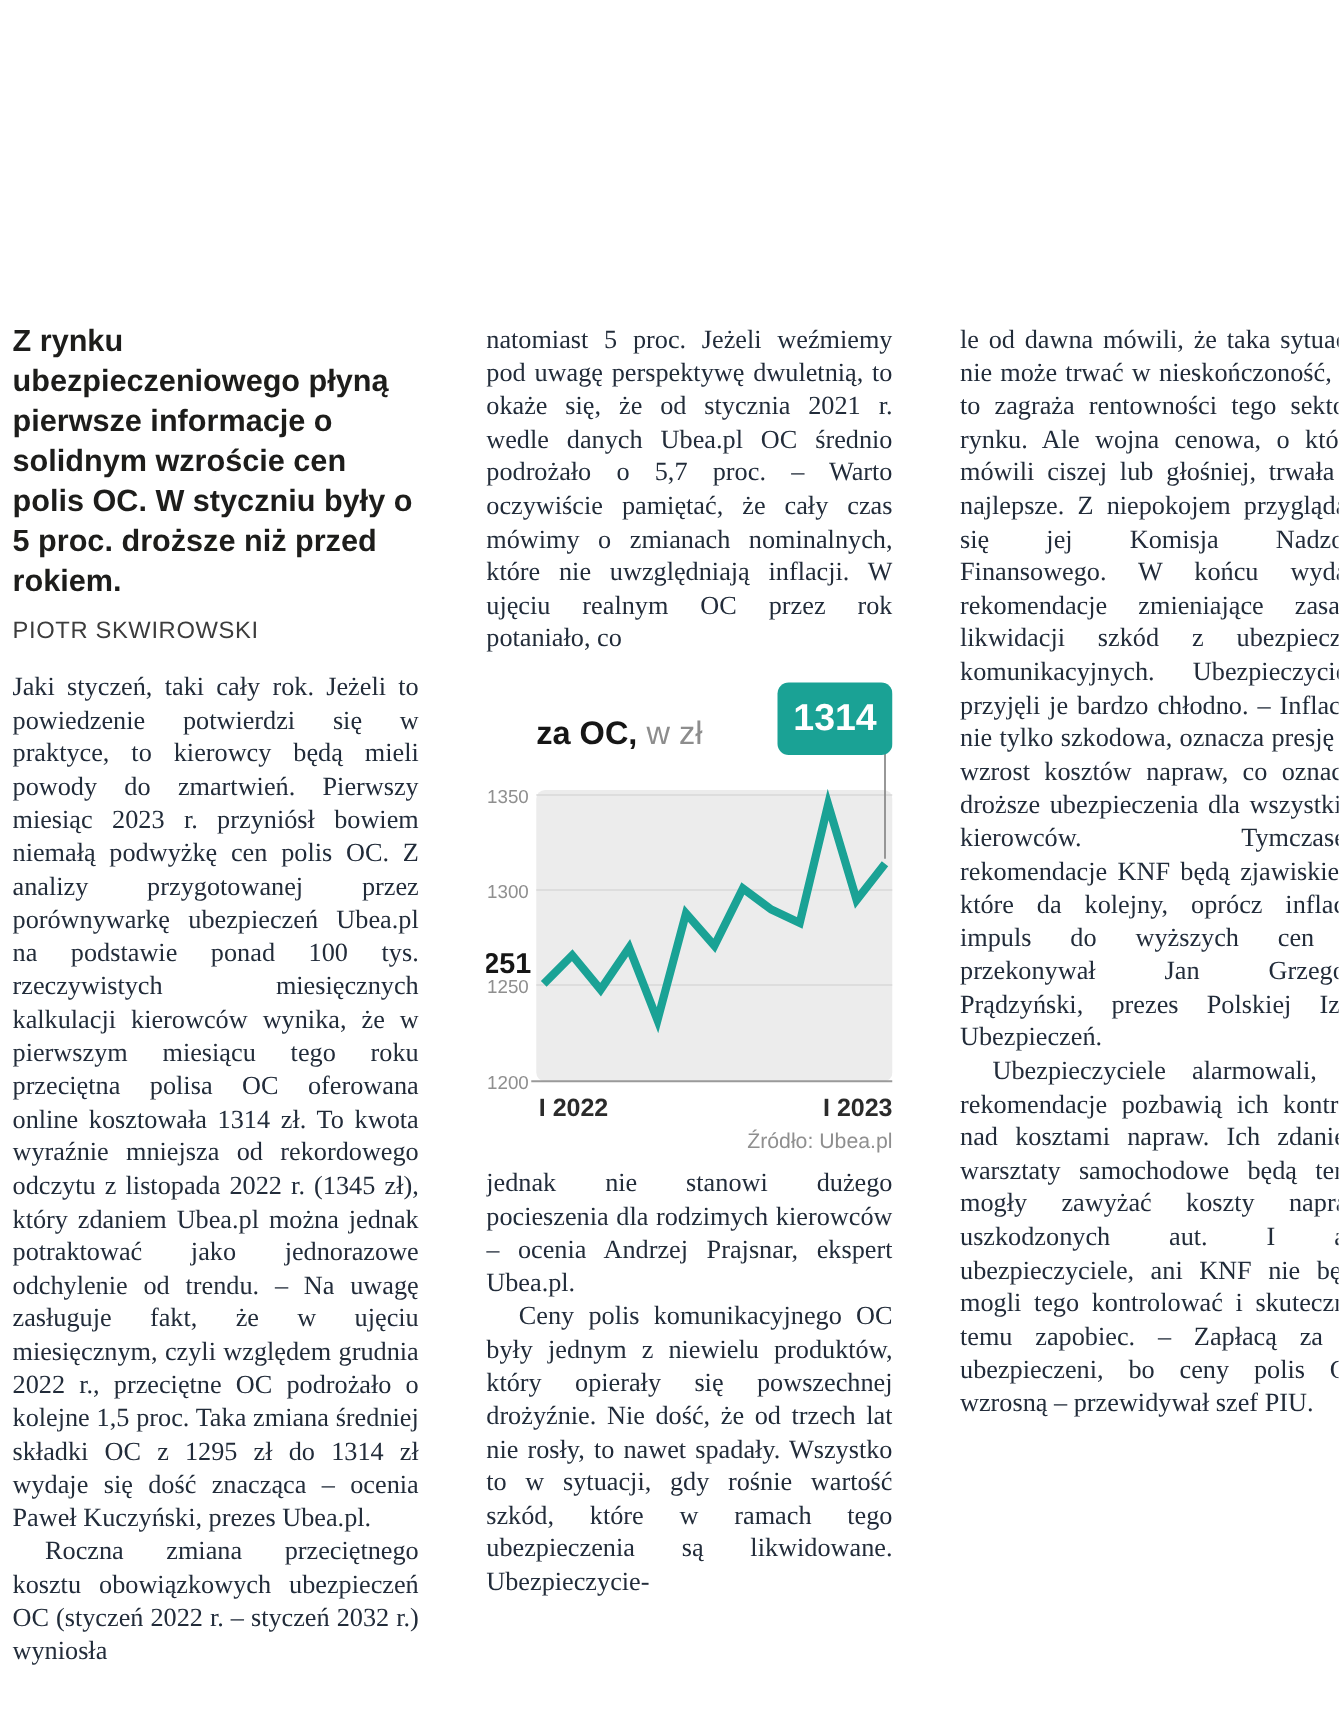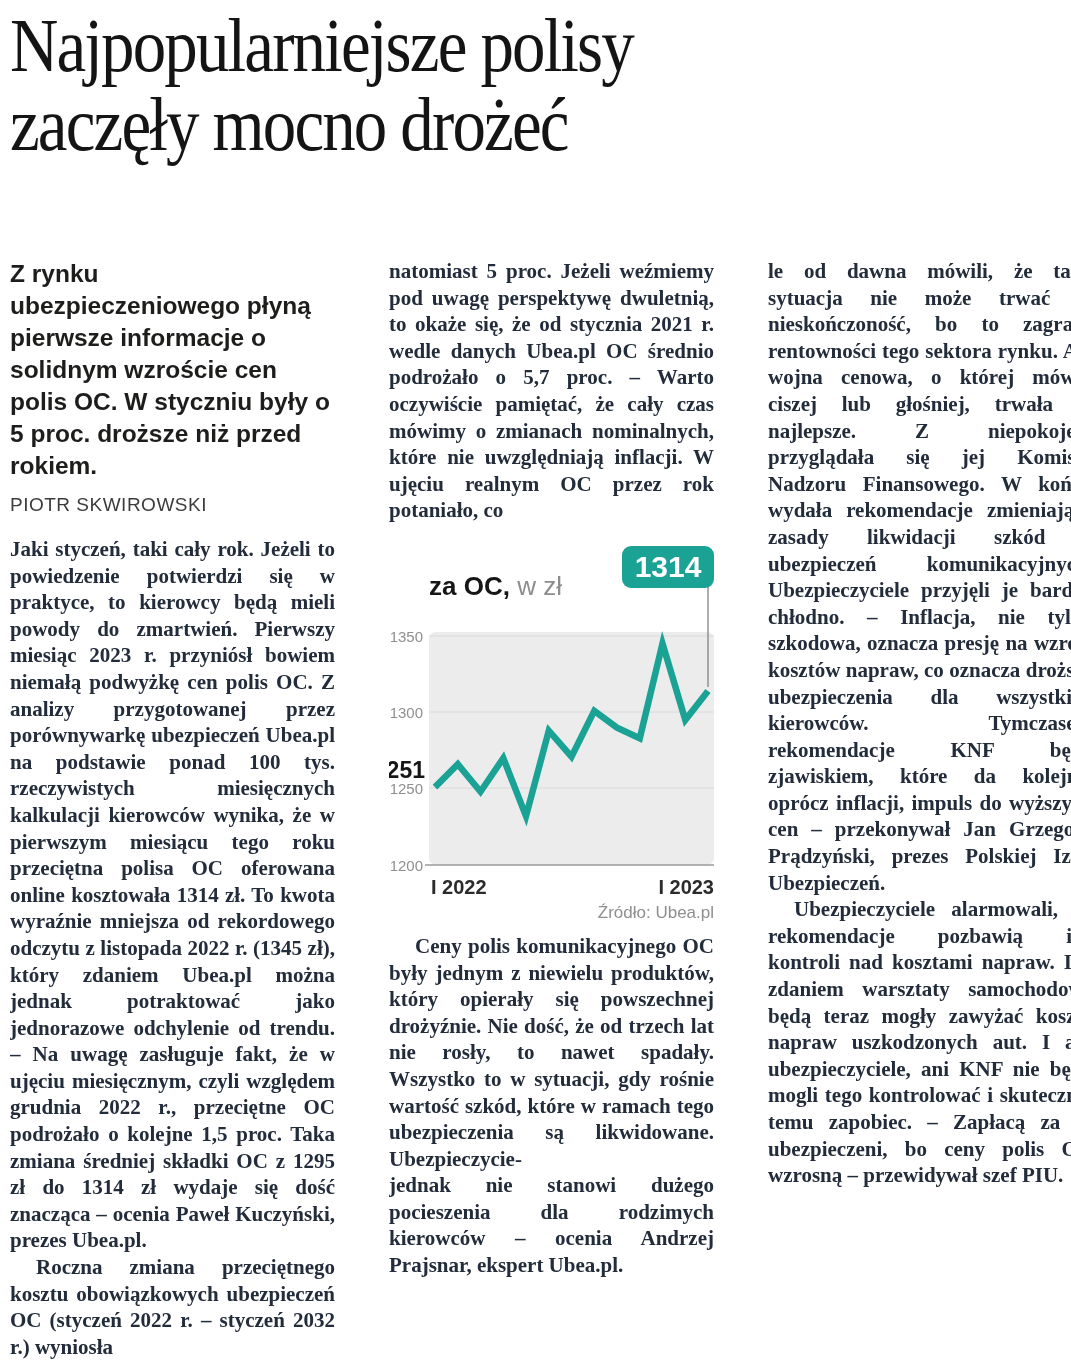--- a/index.html
+++ b/index.html
@@ -38,39 +38,38 @@
     font-family:"Liberation Sans", sans-serif;
     font-size:19px;letter-spacing:.5px;
     color:#3c3c3c;
   }
   p.body{
     margin:0;
     font-size:21px;line-height:26.6px;
     text-align:justify;
     color:#222c3a;
     hyphens:auto;
-    font-weight:bold;
   }
   p.body.indent{text-indent:26px;}
   .endmark{white-space:nowrap;font-size:19px;letter-spacing:1px;color:#222c3a;}
   
   .chart{
     margin:14px 0 10px 0;padding:0;
     width:325px;position:relative;
     font-family:"Liberation Sans", sans-serif;
   }
   .chart-head{position:relative;height:88px;margin-bottom:6px;}
   .chart-title{
     position:absolute;left:40px;top:2px;
     font-size:26px;line-height:31px;color:#161616;font-weight:bold;
   }
   .chart-title .t-unit{font-weight:normal;color:#8d8d8d;}
   .chart-badge{
     position:absolute;right:0;top:8px;
-    min-width:92px;height:42px;
+    min-width:92px;height:58px;
     border-radius:9px;
     display:flex;align-items:center;justify-content:center;
     font-size:30px;font-weight:bold;color:#ffffff;
     font-family:"Liberation Sans", sans-serif;
   }
   svg.plot{display:block;overflow:visible;}
   .x-labels{
     display:flex;justify-content:space-between;
     padding:4px 0 0 42px;
     font-size:20px;font-weight:bold;color:#2b2b2b;
@@ -78,21 +77,20 @@
   .chart-source{
     margin-top:4px;text-align:right;
     font-size:17px;color:#8f8f8f;
   }
 </style>
 </head>
 <body>
 
 <div class="page">
 
-  <h1 class="headline"><span class="hl-line">Najpopularniejsze polisy</span><br><span class="hl-line">zaczęły mocno drożeć</span></h1>
 
   <div class="columns">
 
     <div class="col">
       <p class="lead">Z rynku ubezpieczeniowego płyną pierwsze informacje o solidnym wzroście cen polis OC. W styczniu były o 5 proc. droższe niż przed rokiem.</p>
       <div class="byline">PIOTR SKWIROWSKI</div>
       <p class="body">Jaki styczeń, taki cały rok. Jeżeli to powiedzenie potwierdzi się w praktyce, to kierowcy będą mieli powody do zmartwień. Pierwszy miesiąc 2023 r. przyniósł bowiem niemałą podwyżkę cen polis OC. Z analizy przygotowanej przez porównywarkę ubezpieczeń Ubea.pl na podstawie ponad 100 tys. rzeczywistych miesięcznych kalkulacji kierowców wynika, że w pierwszym miesiącu tego roku przeciętna polisa OC oferowana online kosztowała 1314 zł. To kwota wyraźnie mniejsza od rekordowego odczytu z listopada 2022 r. (1345 zł), który zdaniem Ubea.pl można jednak potraktować jako jednorazowe odchylenie od trendu. – Na uwagę zasługuje fakt, że w ujęciu miesięcznym, czyli względem grudnia 2022 r., przeciętne OC podrożało o kolejne 1,5 proc. Taka zmiana średniej składki OC z 1295 zł do 1314 zł wydaje się dość znacząca – ocenia Paweł Kuczyński, prezes Ubea.pl.</p>
       <p class="body indent">Roczna zmiana przeciętnego kosztu obowiązkowych ubezpieczeń OC (styczeń 2022 r. – styczeń 2032 r.) wyniosła</p>
     </div>
 
@@ -127,22 +125,22 @@
           <polyline id="series" points="46,155.1 68.8,132.2 91.5,159.7 114.3,126.1 137,184.1 159.8,98.7 182.5,124.6 205.3,78.8 228,95.6 250.8,106.3 273.5,11.6 296.3,88 319,59" fill="none" stroke="#1aa295" stroke-width="6.5" stroke-linejoin="miter" stroke-linecap="butt"></polyline>
         </svg>
 
         <div class="x-labels">
           <span>I 2022</span>
           <span>I 2023</span>
         </div>
         <figcaption class="chart-source">Źródło: Ubea.pl</figcaption>
       </figure>
 
+      <p class="body">jednak nie stanowi dużego pocieszenia dla rodzimych kierowców – ocenia Andrzej Prajsnar, ekspert Ubea.pl.</p>
       <p class="body indent">Ceny polis komunikacyjnego OC były jednym z niewielu produktów, który opierały się powszechnej drożyźnie. Nie dość, że od trzech lat nie rosły, to nawet spadały. Wszystko to w sytuacji, gdy rośnie wartość szkód, które w ramach tego ubezpieczenia są likwidowane. Ubezpieczycie-</p>
-      <p class="body">jednak nie stanowi dużego pocieszenia dla rodzimych kierowców – ocenia Andrzej Prajsnar, ekspert Ubea.pl.</p>
     </div>
 
     <div class="col">
       <p class="body">le od dawna mówili, że taka sytuacja nie może trwać w nieskończoność, bo to zagraża rentowności tego sektora rynku. Ale wojna cenowa, o której mówili ciszej lub głośniej, trwała w najlepsze. Z niepokojem przyglądała się jej Komisja Nadzoru Finansowego. W końcu wydała rekomendacje zmieniające zasady likwidacji szkód z ubezpieczeń komunikacyjnych. Ubezpieczyciele przyjęli je bardzo chłodno. – Inflacja, nie tylko szkodowa, oznacza presję na wzrost kosztów napraw, co oznacza droższe ubezpieczenia dla wszystkich kierowców. Tymczasem rekomendacje KNF będą zjawiskiem, które da kolejny, oprócz inflacji, impuls do wyższych cen – przekonywał Jan Grzegorz Prądzyński, prezes Polskiej Izby Ubezpieczeń.</p>
       <p class="body indent">Ubezpieczyciele alarmowali, że rekomendacje pozbawią ich kontroli nad kosztami napraw. Ich zdaniem warsztaty samochodowe będą teraz mogły zawyżać koszty napraw uszkodzonych aut. I ani ubezpieczyciele, ani KNF nie będą mogli tego kontrolować i skutecznie temu zapobiec. – Zapłacą za to ubezpieczeni, bo ceny polis OC wzrosną – przewidywał szef PIU.</p>
     </div>
 
   </div>
 </div>
 

